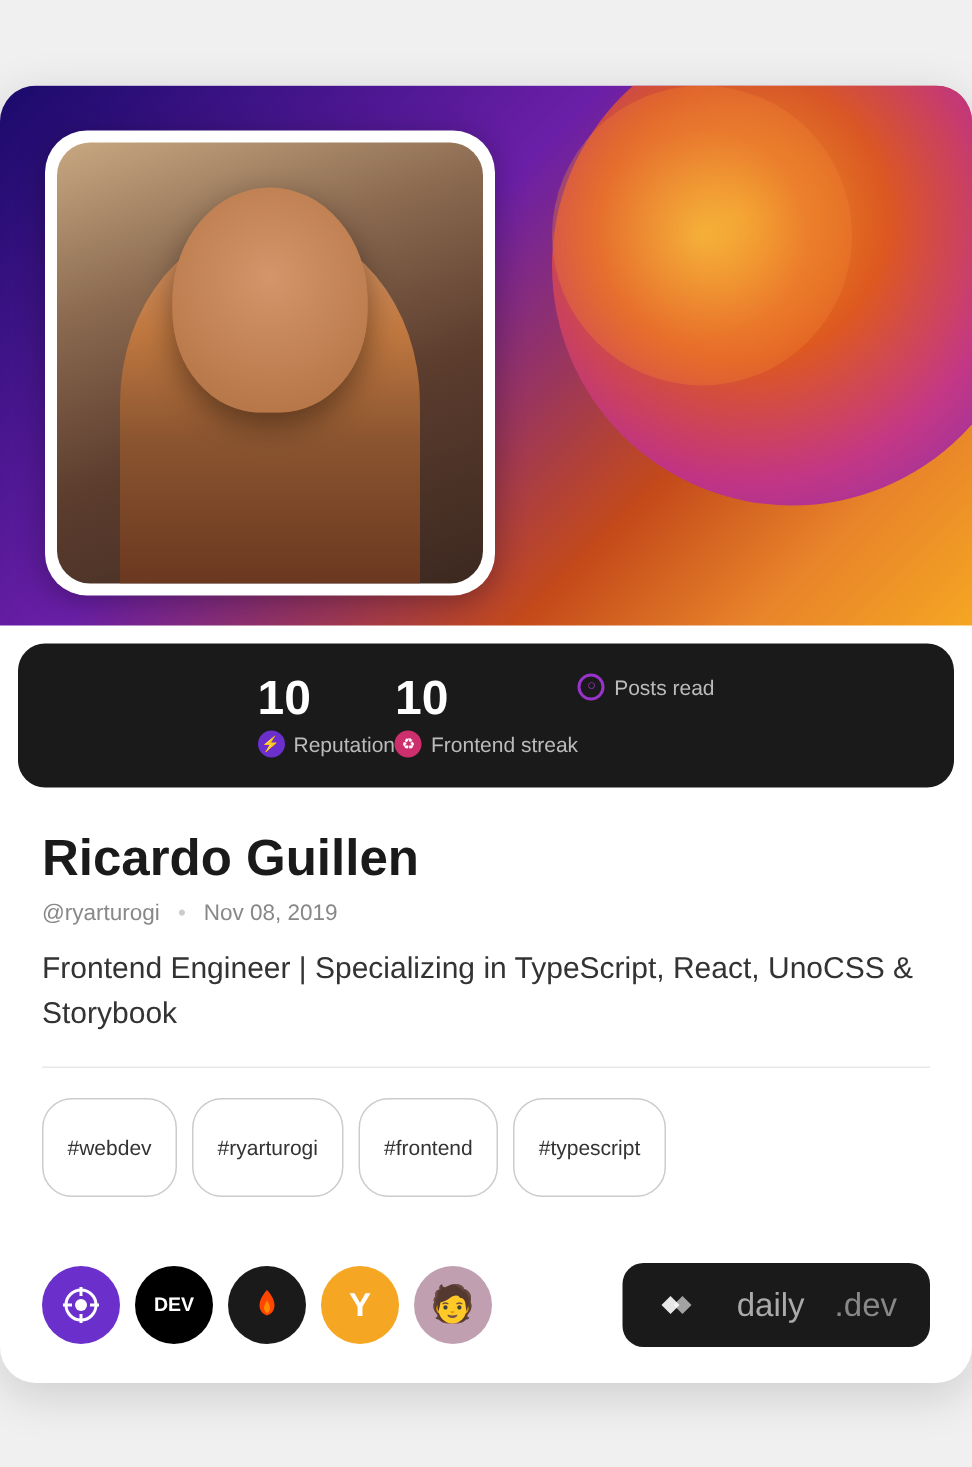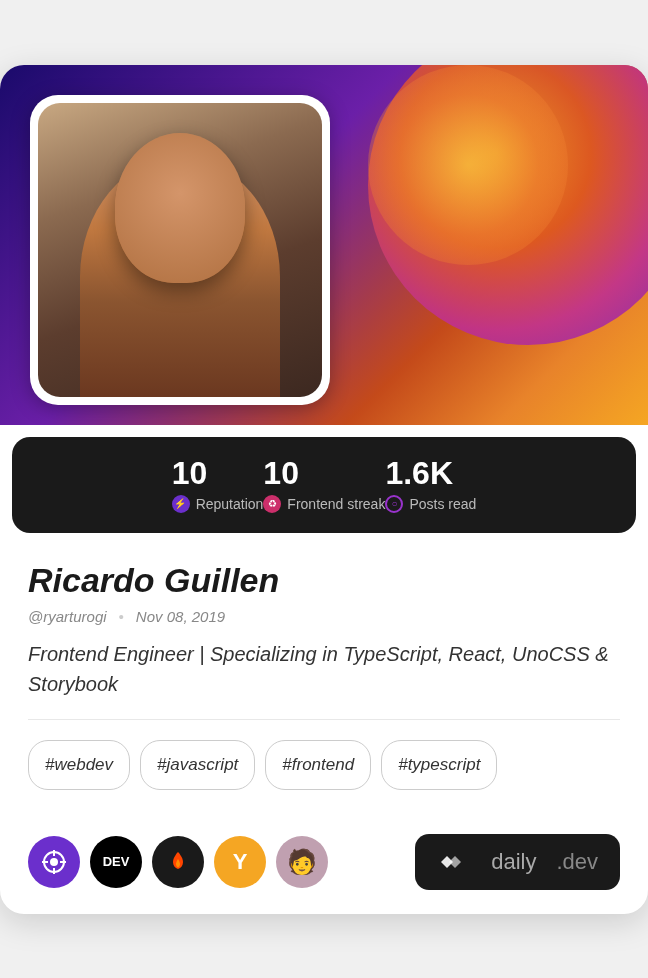--- a/index.html
+++ b/index.html
@@ -154,21 +154,20 @@
 
     .stat-icon.posts {
       background: transparent;
       border: 2px solid #9933cc;
       color: #9933cc;
     }
 
     
     .card-body {
       padding: 28px 28px 20px 28px;
-      font-style: italic;
     }
 
     .profile-name {
       font-size: 34px;
       font-weight: 800;
       color: #1a1a1a;
       margin-bottom: 8px;
     }
 
     .profile-meta {
@@ -207,24 +206,24 @@
 
     
     .tags-container {
       display: flex;
       flex-wrap: wrap;
       gap: 10px;
       margin-bottom: 24px;
     }
 
     .tag {
-      padding: 14px 16px;
+      padding: 24px 16px;
       border: 1.5px solid #cccccc;
       border-radius: 20px;
-      font-size: 17px;
+      font-size: 14px;
       color: #333333;
       font-weight: 500;
     }
 
     
     .card-footer {
       display: flex;
       justify-content: space-between;
       align-items: center;
       padding: 0 28px 24px 28px;
@@ -309,40 +308,39 @@
       </div>
     </div>
     <div class="stat-item">
       <span class="stat-value">10</span>
       <div class="stat-label">
         <div class="stat-icon streak">♻</div>
         <span>Frontend streak</span>
       </div>
     </div>
     <div class="stat-item">
-      <span class="stat-value">1.6K</span>
       <div class="stat-label">
         <div class="stat-icon posts">○</div>
         <span>Posts read</span>
       </div>
     </div>
   </div>
 
   <div class="card-body">
     <h1 class="profile-name">Ricardo Guillen</h1>
     <div class="profile-meta">
       <span class="handle">@ryarturogi</span>
       <span class="dot">•</span>
       <span class="join-date">Nov 08, 2019</span>
     </div>
     <p class="profile-bio">Frontend Engineer | Specializing in TypeScript, React, UnoCSS &amp; Storybook</p>
     <div class="divider"></div>
     <div class="tags-container">
       <span class="tag">#webdev</span>
-      <span class="tag">#javascript</span>
+      <span class="tag">#ryarturogi</span>
       <span class="tag">#frontend</span>
       <span class="tag">#typescript</span>
     </div>
   </div>
 
   <div class="card-footer">
     <div class="source-icons">
 
       <div class="source-icon crosshair">
         <svg width="28" height="28" viewBox="0 0 28 28" fill="none">

